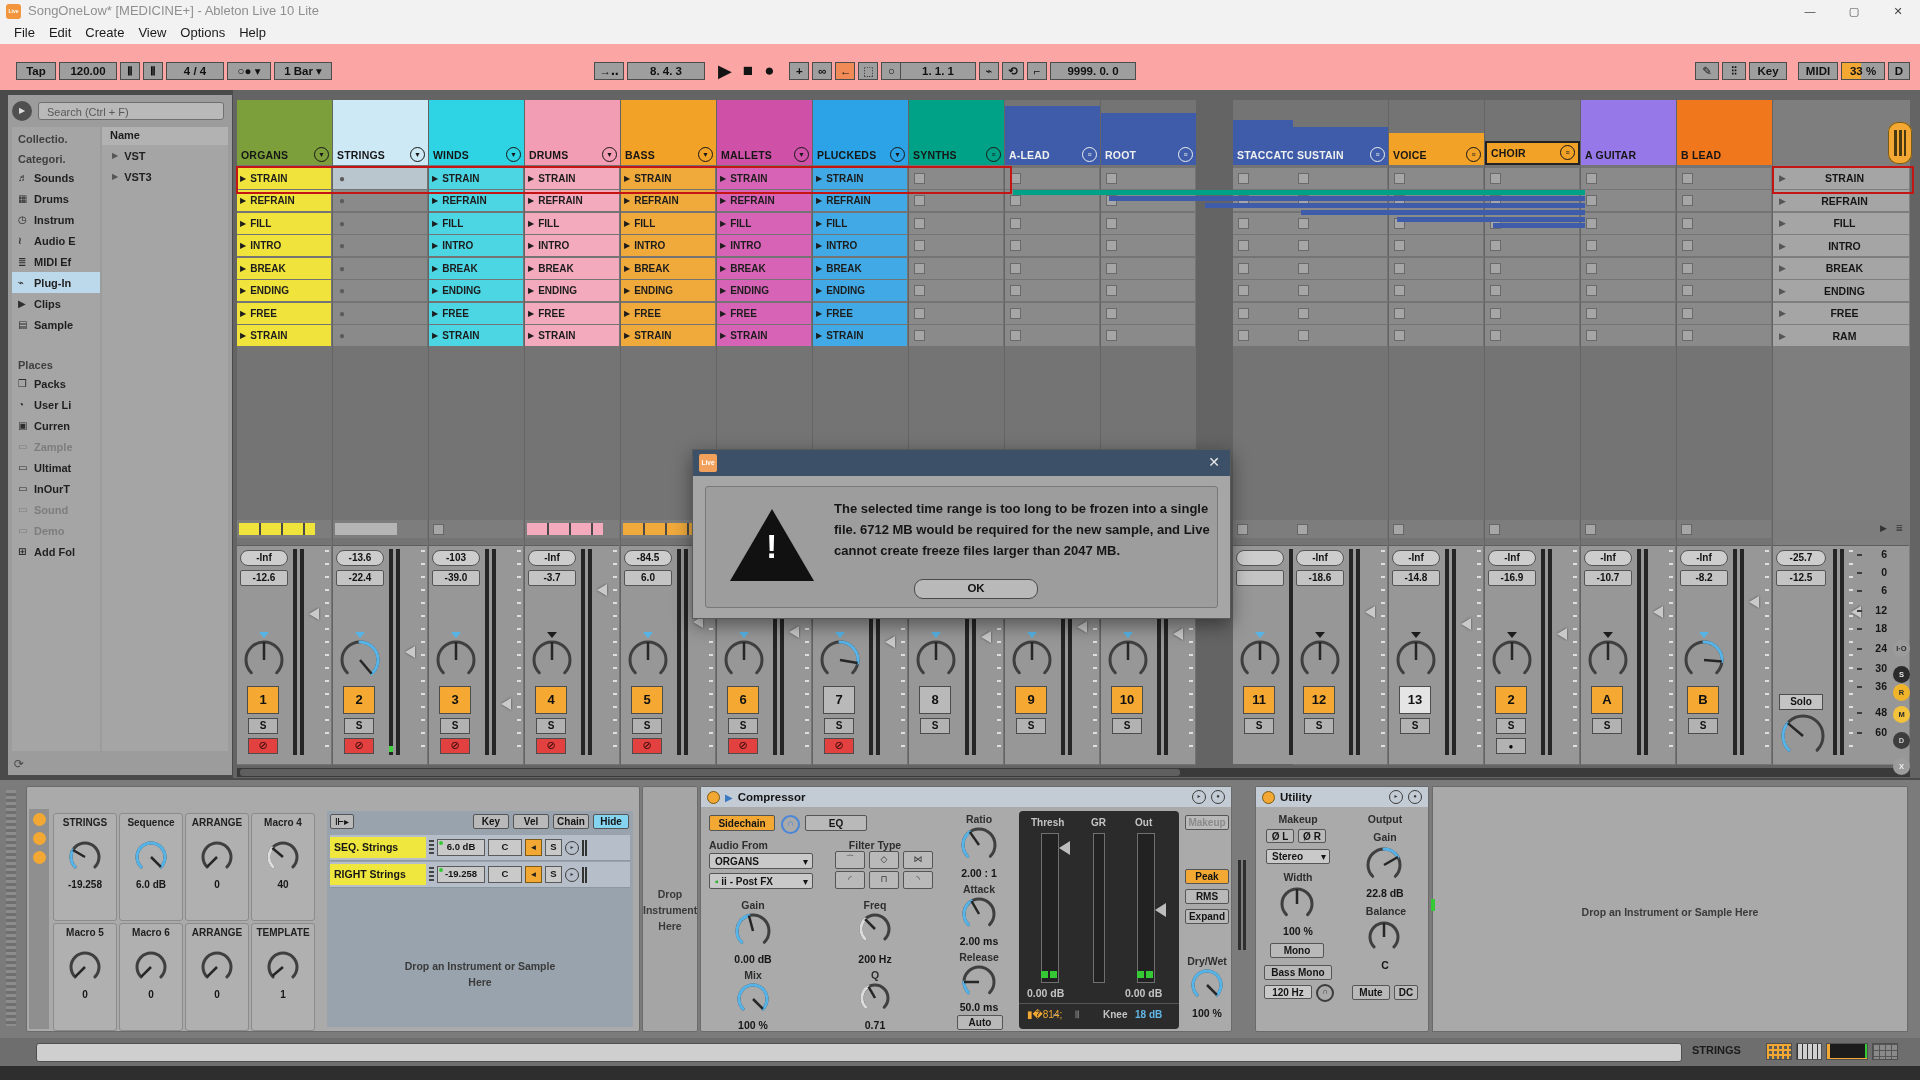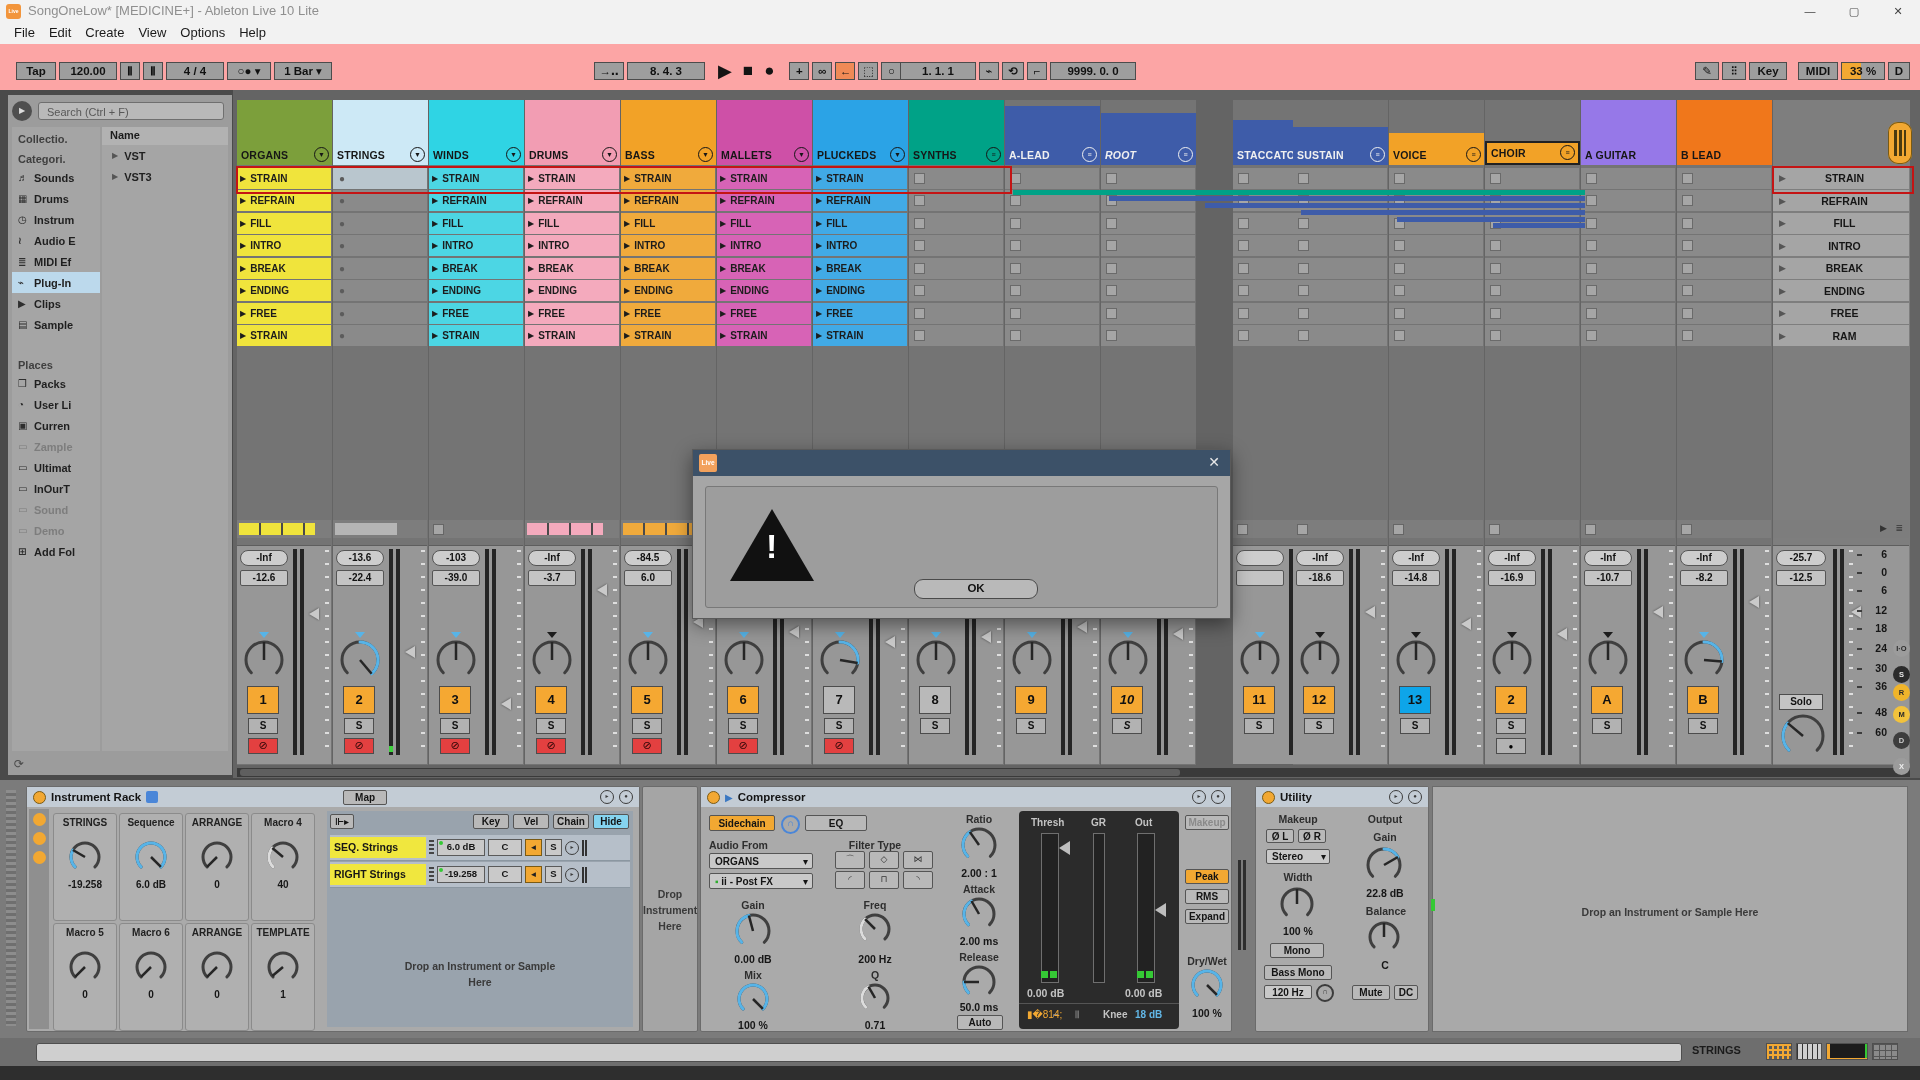--- a/index.html
+++ b/index.html
@@ -741,21 +741,21 @@
         <div class="ftri" style="top: 75px;"></div>
         <div style="position: absolute; left: 5px; top: 92px;"><svg width="44" height="44" viewBox="0 0 44 44">
             <path d="M9.3 34.7 A18 18 0 1 1 34.7 34.7" fill="none" stroke="#3f3f3f" stroke-width="3" stroke-linecap="round"></path>
             <line x1="22" y1="22" x2="22.0" y2="4.0" stroke="#262626" stroke-width="2.5"></line>
           </svg></div>
         <div class="kmark" style="left: 22px; top: 86px;"></div>
         <div class="numbox" style="background: rgb(245, 168, 50);">9</div>
         <div class="sbox">S</div>
       </div>
     </div>
-    <div class="track-col" style="left: 868px; width: 95px; height: 665px; font-style: italic;">
+    <div class="track-col" style="left: 868px; width: 95px; height: 665px;">
       <div class="th" style="top: 13px; height: 52px; background: rgb(62, 92, 169); color: rgb(240, 240, 240);">
         <div class="th-name">ROOT</div>
         <div class="th-icon">≡</div>
       </div>
       <div class="cell slot" style="top: 67.5px;">
         <span class="sq"></span>
       </div>
       <div class="cell slot" style="top: 90px;">
         <span class="sq"></span>
       </div>
@@ -925,21 +925,21 @@
         <div class="pill">-Inf</div>
         <div class="volbox">-14.8</div>
         <div class="meter"></div>
         <div class="ticks"></div>
         <div class="ftri" style="top: 72px;"></div>
         <div style="position: absolute; left: 5px; top: 92px;"><svg width="44" height="44" viewBox="0 0 44 44">
             <path d="M9.3 34.7 A18 18 0 1 1 34.7 34.7" fill="none" stroke="#3f3f3f" stroke-width="3" stroke-linecap="round"></path>
             <line x1="22" y1="22" x2="22.0" y2="4.0" stroke="#262626" stroke-width="2.5"></line>
           </svg></div>
         <div class="kmark blk" style="left: 22px; top: 86px;"></div>
-        <div class="numbox" style="background: #0ea5e9;">13</div>
+        <div class="numbox" style="background: #e5e5e5;">13</div>
         <div class="sbox">S</div>
       </div>
     </div>
     <div class="track-col" style="left: 1252px; width: 95px; height: 665px;">
       <div class="th" style="top: 41px; height: 24px; background: rgb(242, 162, 39); color: rgb(22, 22, 22); border: 2px solid rgb(34, 34, 34); box-sizing: border-box;">
         <div class="th-name">CHOIR</div>
         <div class="th-icon">≡</div>
       </div>
       <div class="cell slot" style="top: 67.5px;">
         <span class="sq"></span>
@@ -1147,36 +1147,29 @@
   </div>
 
 <div class="abs" id="dialog">
   <div id="dlg-title">
     <div id="dlg-badge">Live</div>
     <div id="dlg-close">✕</div>
   </div>
   <div id="dlg-body">
     <div id="warn"></div>
     <div id="warn-bang">!</div>
+    <div id="dlg-msg">The selected time range is too long to be frozen into a single file. 6712 MB would be required for the new sample, and Live cannot create freeze files larger than 2047 MB.</div>
     <div id="dlg-ok">OK</div>
   </div>
 </div>
 
 <div class="abs" id="devices">
   <div class="abs" style="left:6px;top:10px;width:10px;height:236px;background:repeating-linear-gradient(#8d8d8d 0 3px,#6f6f6f 3px 6px)"></div>
 
   <div class="panel" style="left:26px;width:614px">
-    <div class="ptitle">
-      <span class="led"></span>
-      <span>Instrument Rack</span>
-      <span style="width:12px;height:12px;background:#4a86d8;border-radius:2px"></span>
-      <span class="dbtn" style="position:static;width:44px;height:15px;line-height:14px;margin-left:180px">Map</span>
-      <span class="circ-icon" style="margin-left:auto">▸</span>
-      <span class="circ-icon">●</span>
-    </div>
     <div class="abs" style="left:2px;top:22px;width:20px;bottom:2px;background:#8f8f8f">
       <div style="width:13px;height:13px;border-radius:50%;background:#f2a832;margin:4px auto"></div>
       <div style="width:13px;height:13px;border-radius:50%;background:#f2a832;margin:6px auto"></div>
       <div style="width:13px;height:13px;border-radius:50%;background:#f2a832;margin:6px auto"></div>
     </div>
     <div id="macro-grid">
         <div class="macro" style="left: 26px; top: 26px;"><div class="ml">STRINGS</div><svg width="36" height="36" viewBox="0 0 36 36">
             <path d="M8.1 27.9 A14 14 0 1 1 27.9 27.9" fill="none" stroke="#3f3f3f" stroke-width="3" stroke-linecap="round"></path>
             <path d="M8.1 27.9 A14 14 0 0 1 5.9 11.0" fill="none" stroke="#57b4e8" stroke-width="3" stroke-linecap="round"></path>
             <line x1="18" y1="18" x2="5.9" y2="11.0" stroke="#262626" stroke-width="2.5"></line>

